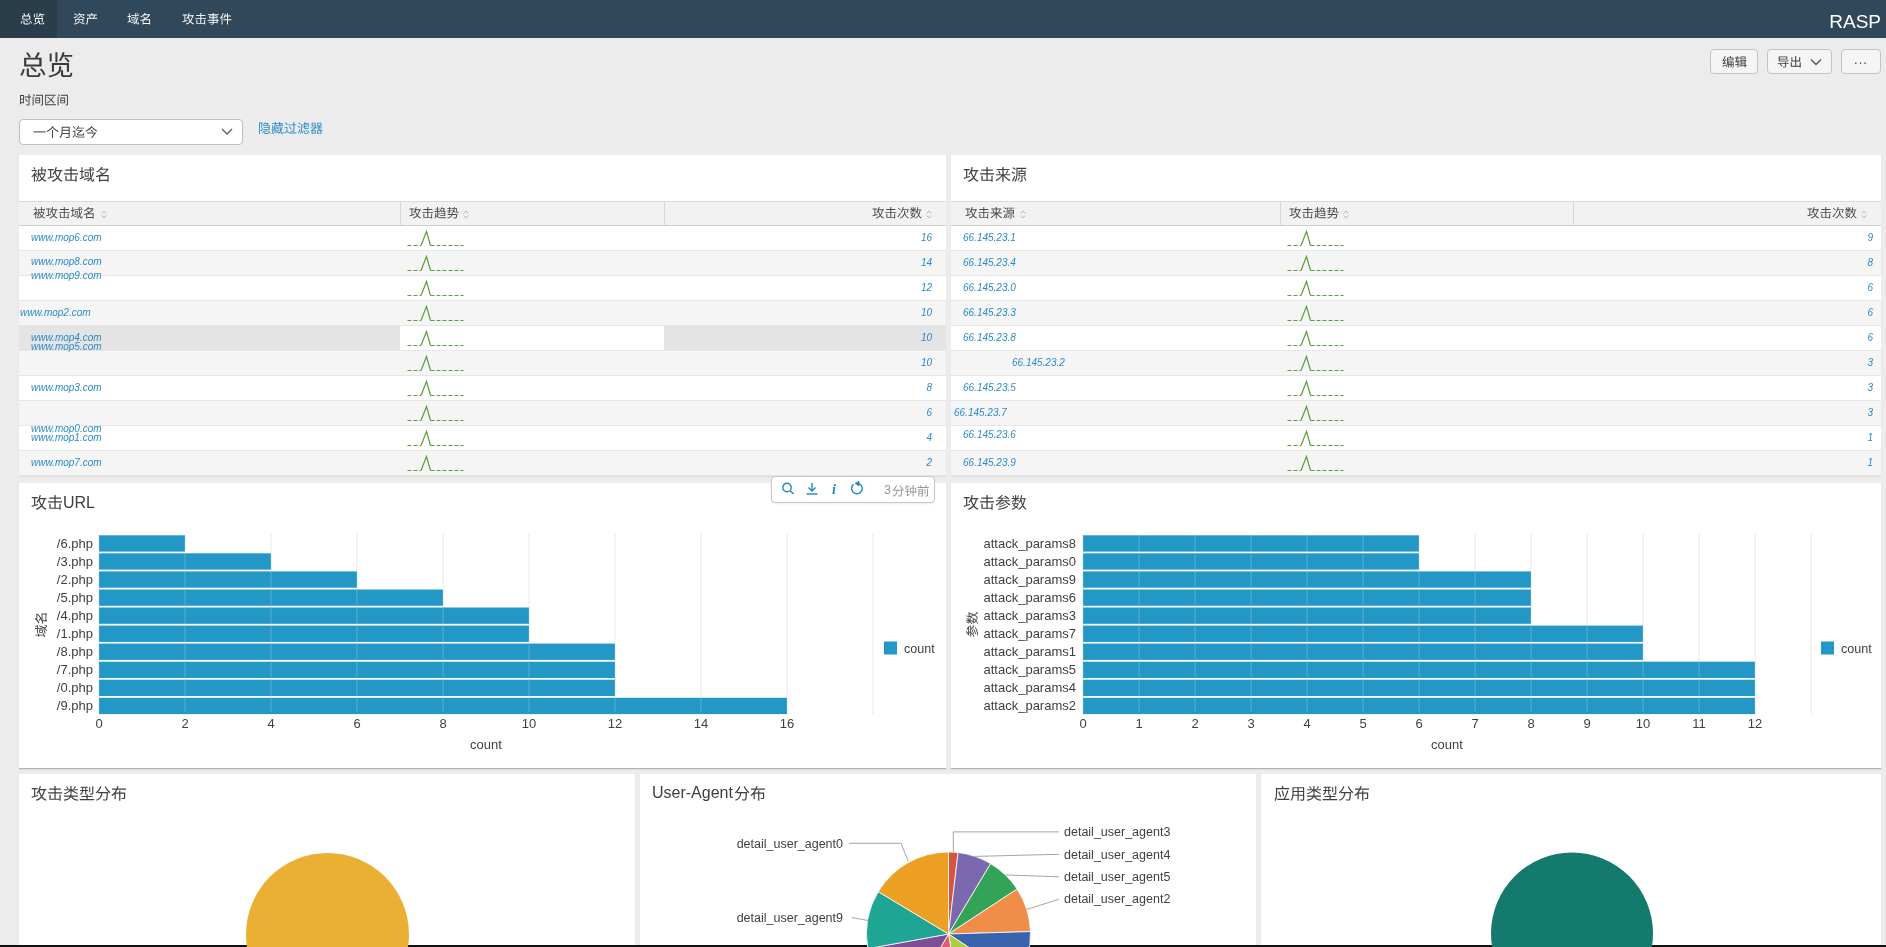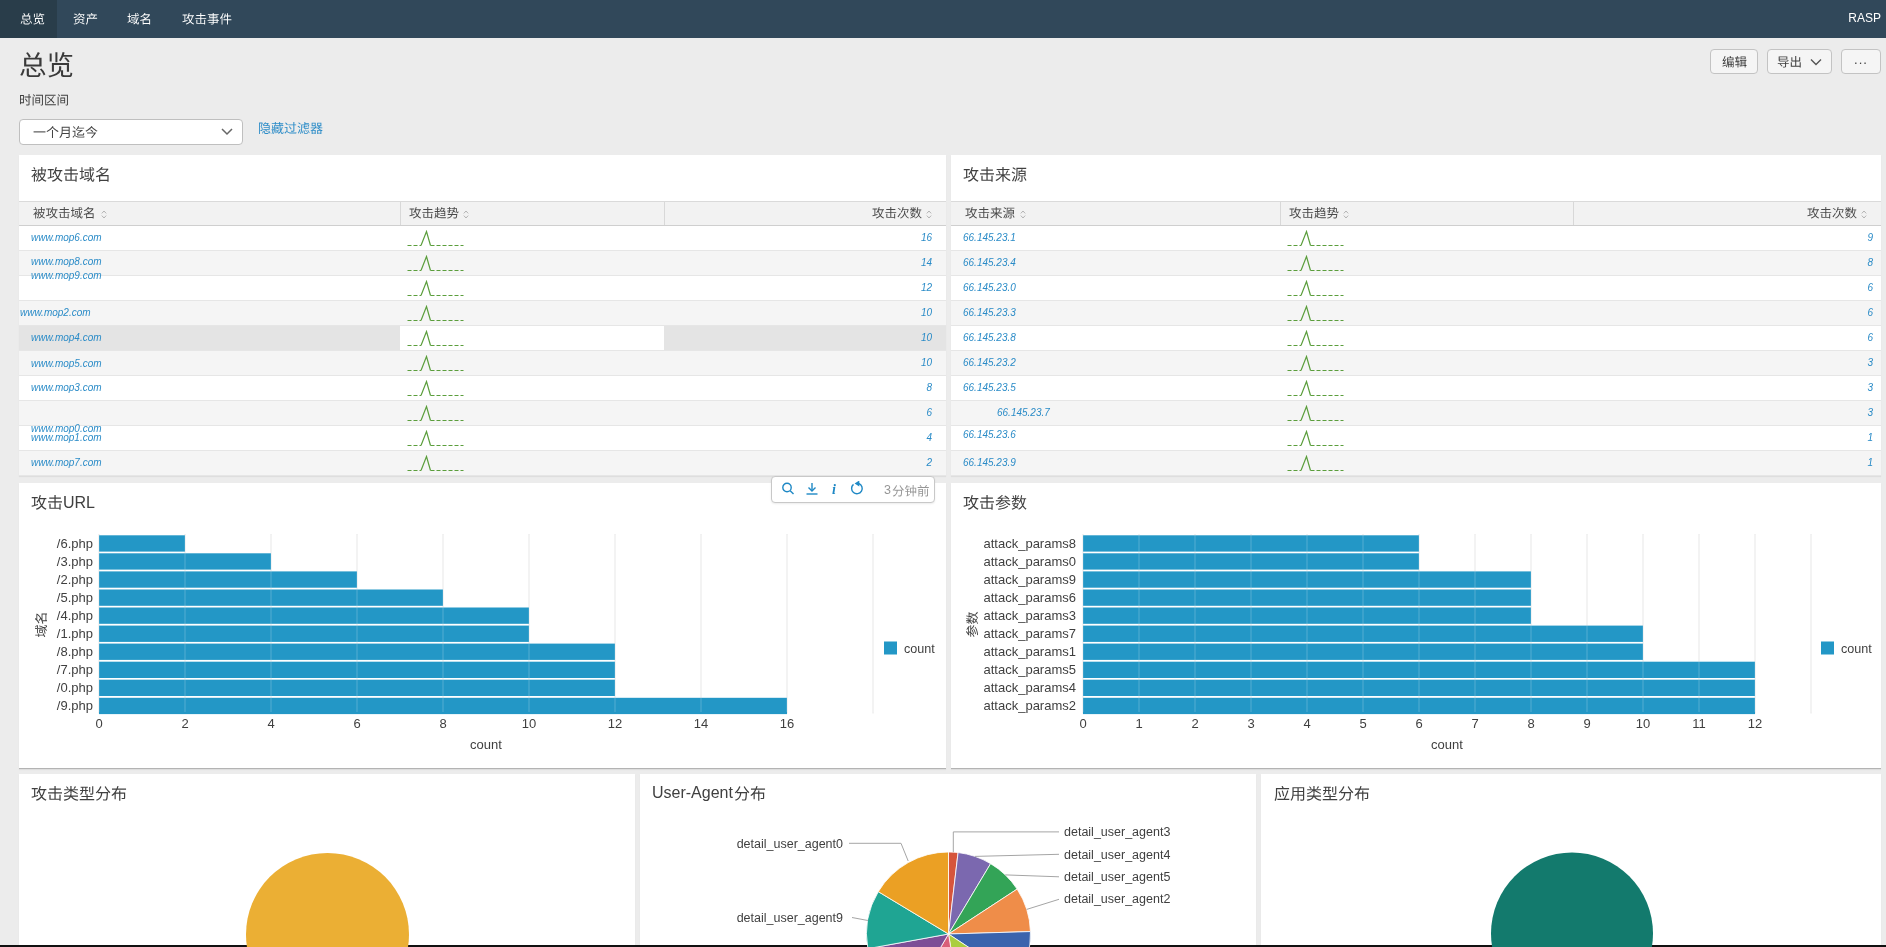--- a/index.html
+++ b/index.html
@@ -31,21 +31,21 @@
       </g>
     </svg>
     <svg style="position:absolute;left:182.0px;top:13.0px;" width="50" height="13">
       <g fill="#fff">
         <use href="#g653B" transform="translate(0.0,10.54) scale(0.01250)"></use>
         <use href="#g51FB" transform="translate(12.5,10.54) scale(0.01250)"></use>
         <use href="#g4E8B" transform="translate(25.0,10.54) scale(0.01250)"></use>
         <use href="#g4EF6" transform="translate(37.5,10.54) scale(0.01250)"></use>
       </g>
     </svg>
-    <div class="abs" style="right:5px;top:11px;color:#fff;font-size:12px;">RASP</div>
+    <div class="abs" style="right:5px;top:11px;color:#fff;font-size:19px;">RASP</div>
     <svg style="position:absolute;left:18.5px;top:52.0px;" width="55" height="28">
       <g fill="#3a3a3a">
         <use href="#g603B" transform="translate(0.0,23.18) scale(0.02750)"></use>
         <use href="#g89C8" transform="translate(27.5,23.18) scale(0.02750)"></use>
       </g>
     </svg>
     <svg style="position:absolute;left:19.0px;top:93.5px;" width="50" height="13">
       <g fill="#3f3f3f">
         <use href="#g65F6" transform="translate(0.0,10.54) scale(0.01250)"></use>
         <use href="#g95F4" transform="translate(12.5,10.54) scale(0.01250)"></use>
@@ -186,21 +186,21 @@
     <div class="abs lnk" style="left:31px;top:326px;line-height:24px;">www.mop4.com</div>
     <svg class="abs" style="left:407.0px;top:329.5px" width="57" height="18">
       <g stroke="#5b9e3c" stroke-width="1.2" fill="none">
         <path d="M0.5,15.5 H14 M23.5,15.5 H56.5" stroke-dasharray="4,2"></path>
         <path d="M14,15.5 L19.5,1.5 L23.5,15.5"></path>
       </g>
     </svg>
     <div class="abs lnk" style="left:664px;top:326px;width:268px;text-align:right;line-height:24px;">10</div>
     <div class="abs" style="left:19px;top:351px;width:927px;height:25px;background:#f5f5f5;"></div>
     <div class="abs" style="left:19px;top:375px;width:927px;height:1px;background:#e6e6e6;"></div>
-    <div class="abs lnk" style="left:31px;top:352px;line-height:24px;">www.mop5.com</div>
+    <div class="abs lnk" style="left:31px;top:335px;line-height:24px;">www.mop5.com</div>
     <svg class="abs" style="left:407.0px;top:354.5px" width="57" height="18">
       <g stroke="#5b9e3c" stroke-width="1.2" fill="none">
         <path d="M0.5,15.5 H14 M23.5,15.5 H56.5" stroke-dasharray="4,2"></path>
         <path d="M14,15.5 L19.5,1.5 L23.5,15.5"></path>
       </g>
     </svg>
     <div class="abs lnk" style="left:664px;top:351px;width:268px;text-align:right;line-height:24px;">10</div>
     <div class="abs" style="left:19px;top:400px;width:927px;height:1px;background:#e6e6e6;"></div>
     <div class="abs lnk" style="left:31px;top:376px;line-height:24px;">www.mop3.com</div>
     <svg class="abs" style="left:407.0px;top:379.5px" width="57" height="18">
@@ -326,40 +326,40 @@
     <div class="abs lnk" style="left:963px;top:326px;line-height:24px;">66.145.23.8</div>
     <svg class="abs" style="left:1287.0px;top:329.5px" width="57" height="18">
       <g stroke="#5b9e3c" stroke-width="1.2" fill="none">
         <path d="M0.5,15.5 H14 M23.5,15.5 H56.5" stroke-dasharray="4,2"></path>
         <path d="M14,15.5 L19.5,1.5 L23.5,15.5"></path>
       </g>
     </svg>
     <div class="abs lnk" style="left:1573px;top:326px;width:300px;text-align:right;line-height:24px;">6</div>
     <div class="abs" style="left:951px;top:351px;width:930px;height:25px;background:#f5f5f5;"></div>
     <div class="abs" style="left:951px;top:375px;width:930px;height:1px;background:#e6e6e6;"></div>
-    <div class="abs lnk" style="left:963px;top:351px;line-height:24px;">66.145.23.2</div>
+    <div class="abs lnk" style="left:1012px;top:351px;line-height:24px;">66.145.23.2</div>
     <svg class="abs" style="left:1287.0px;top:354.5px" width="57" height="18">
       <g stroke="#5b9e3c" stroke-width="1.2" fill="none">
         <path d="M0.5,15.5 H14 M23.5,15.5 H56.5" stroke-dasharray="4,2"></path>
         <path d="M14,15.5 L19.5,1.5 L23.5,15.5"></path>
       </g>
     </svg>
     <div class="abs lnk" style="left:1573px;top:351px;width:300px;text-align:right;line-height:24px;">3</div>
     <div class="abs" style="left:951px;top:400px;width:930px;height:1px;background:#e6e6e6;"></div>
     <div class="abs lnk" style="left:963px;top:376px;line-height:24px;">66.145.23.5</div>
     <svg class="abs" style="left:1287.0px;top:379.5px" width="57" height="18">
       <g stroke="#5b9e3c" stroke-width="1.2" fill="none">
         <path d="M0.5,15.5 H14 M23.5,15.5 H56.5" stroke-dasharray="4,2"></path>
         <path d="M14,15.5 L19.5,1.5 L23.5,15.5"></path>
       </g>
     </svg>
     <div class="abs lnk" style="left:1573px;top:376px;width:300px;text-align:right;line-height:24px;">3</div>
     <div class="abs" style="left:951px;top:401px;width:930px;height:25px;background:#f5f5f5;"></div>
     <div class="abs" style="left:951px;top:425px;width:930px;height:1px;background:#e6e6e6;"></div>
-    <div class="abs lnk" style="left:997px;top:401px;line-height:24px;">66.145.23.7</div>
+    <div class="abs lnk" style="left:954px;top:401px;line-height:24px;">66.145.23.7</div>
     <svg class="abs" style="left:1287.0px;top:404.5px" width="57" height="18">
       <g stroke="#5b9e3c" stroke-width="1.2" fill="none">
         <path d="M0.5,15.5 H14 M23.5,15.5 H56.5" stroke-dasharray="4,2"></path>
         <path d="M14,15.5 L19.5,1.5 L23.5,15.5"></path>
       </g>
     </svg>
     <div class="abs lnk" style="left:1573px;top:401px;width:300px;text-align:right;line-height:24px;">3</div>
     <div class="abs" style="left:951px;top:450px;width:930px;height:1px;background:#e6e6e6;"></div>
     <div class="abs lnk" style="left:963px;top:423px;line-height:24px;">66.145.23.6</div>
     <svg class="abs" style="left:1287.0px;top:429.5px" width="57" height="18">

